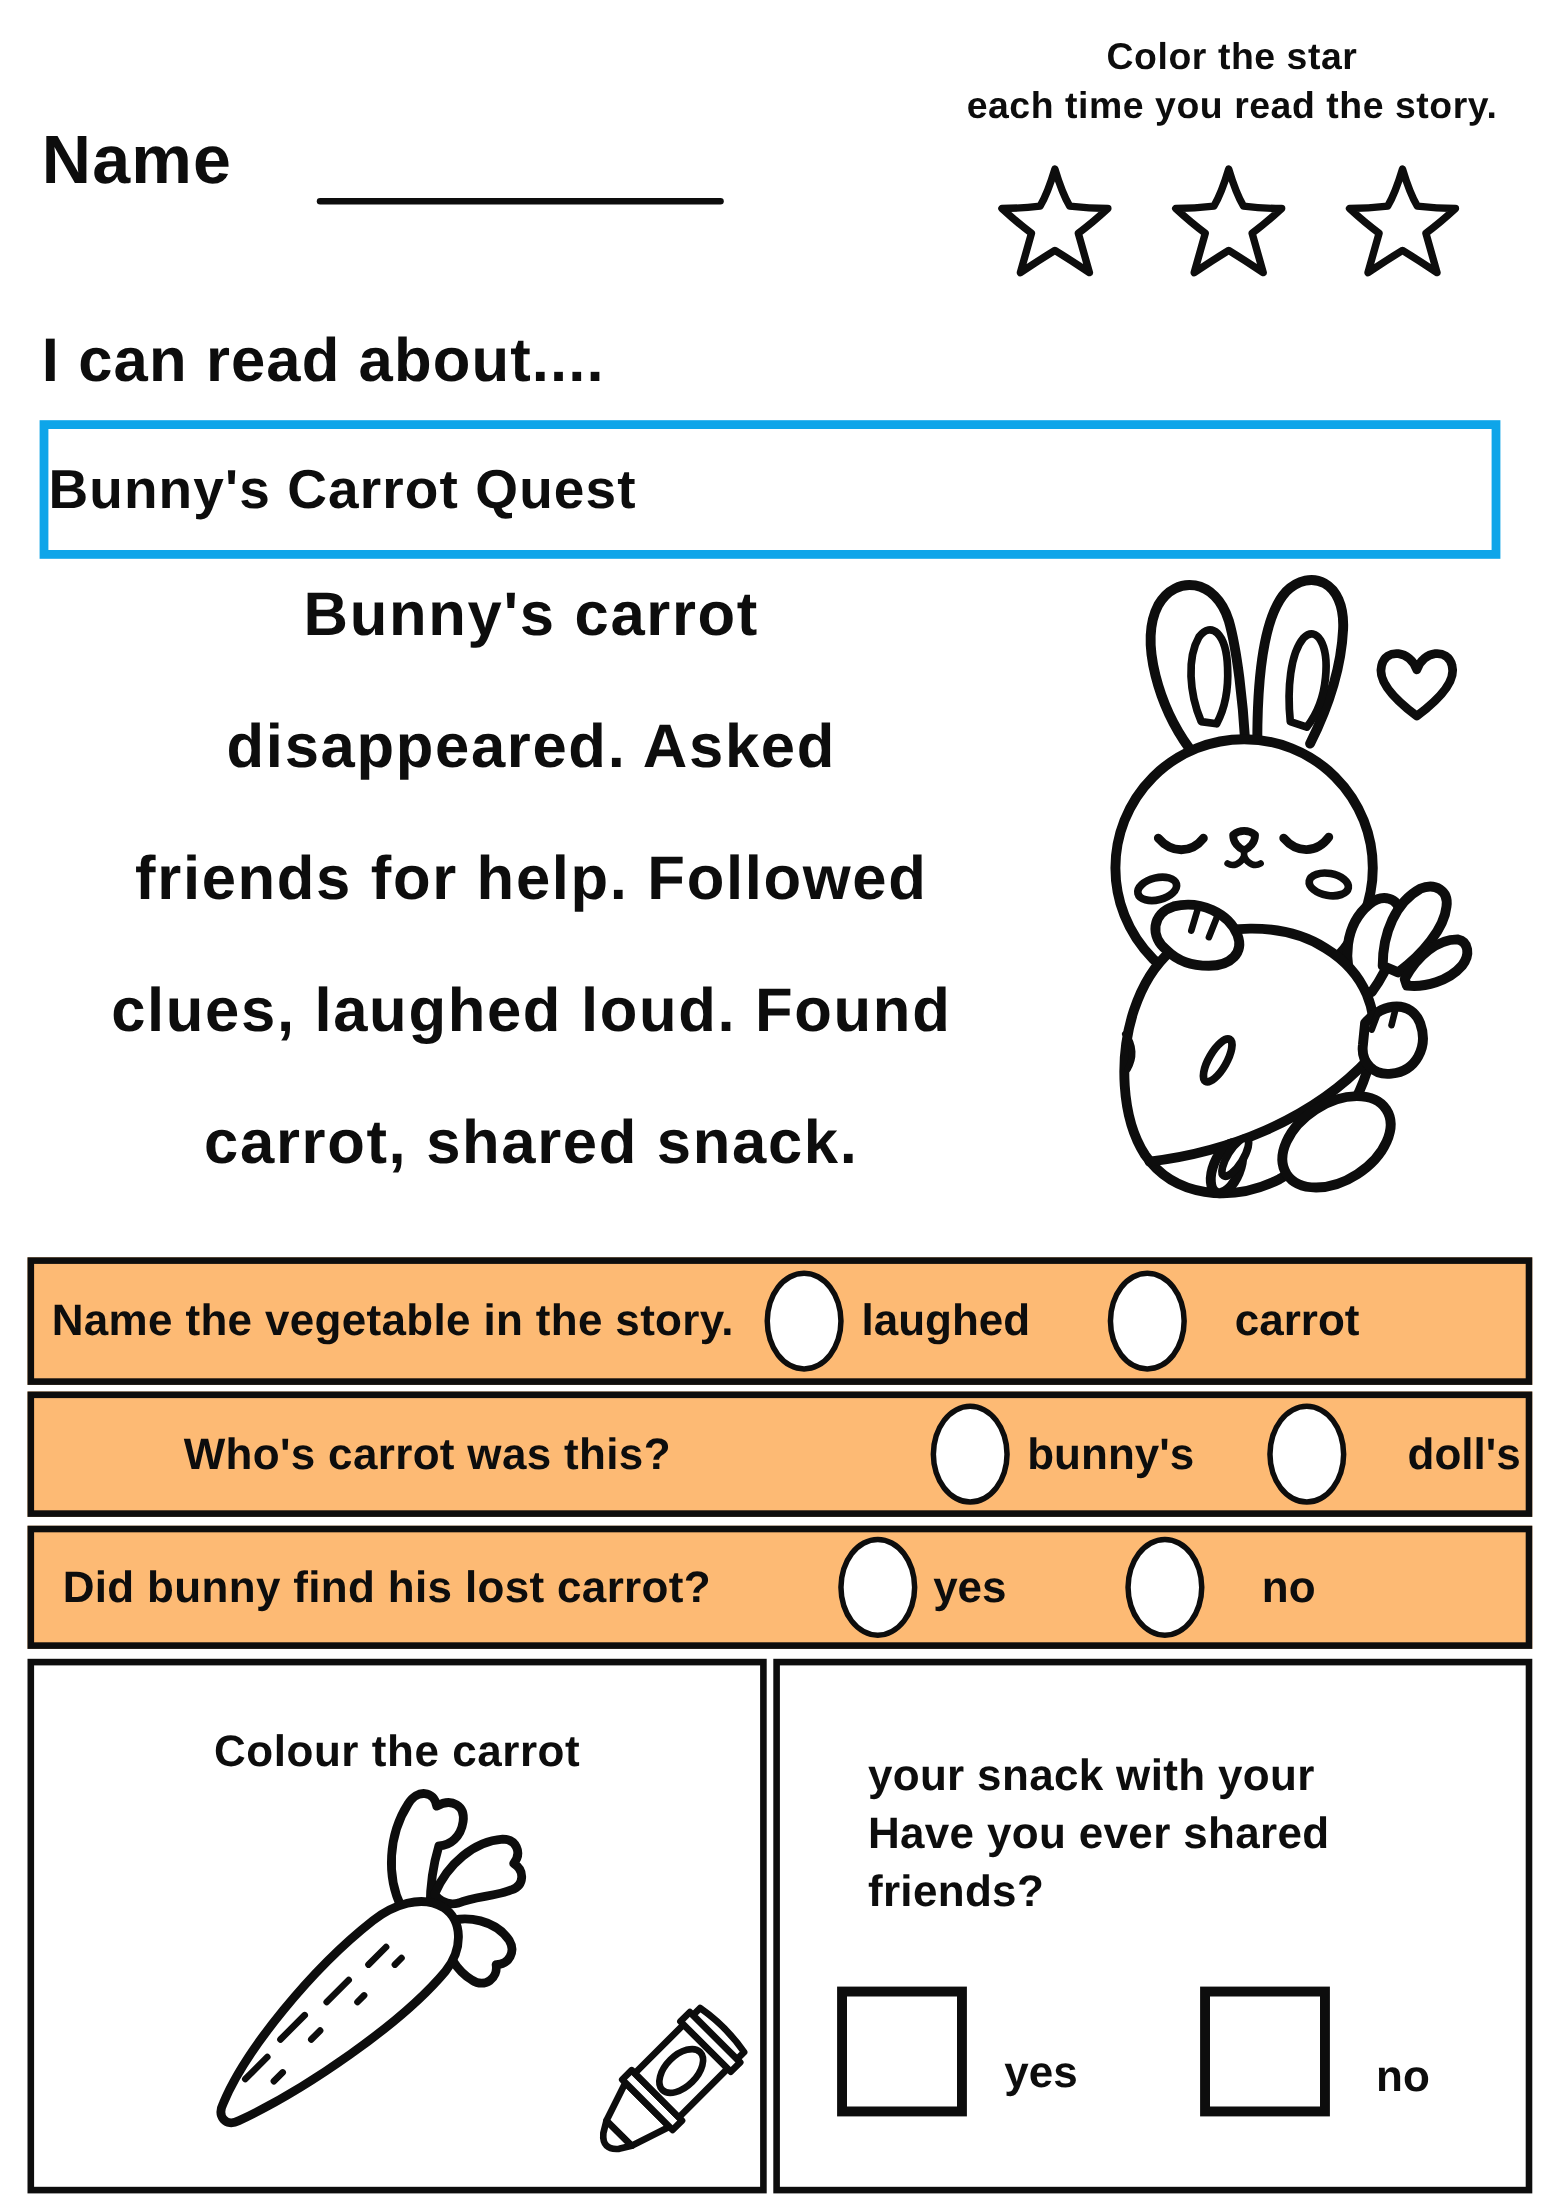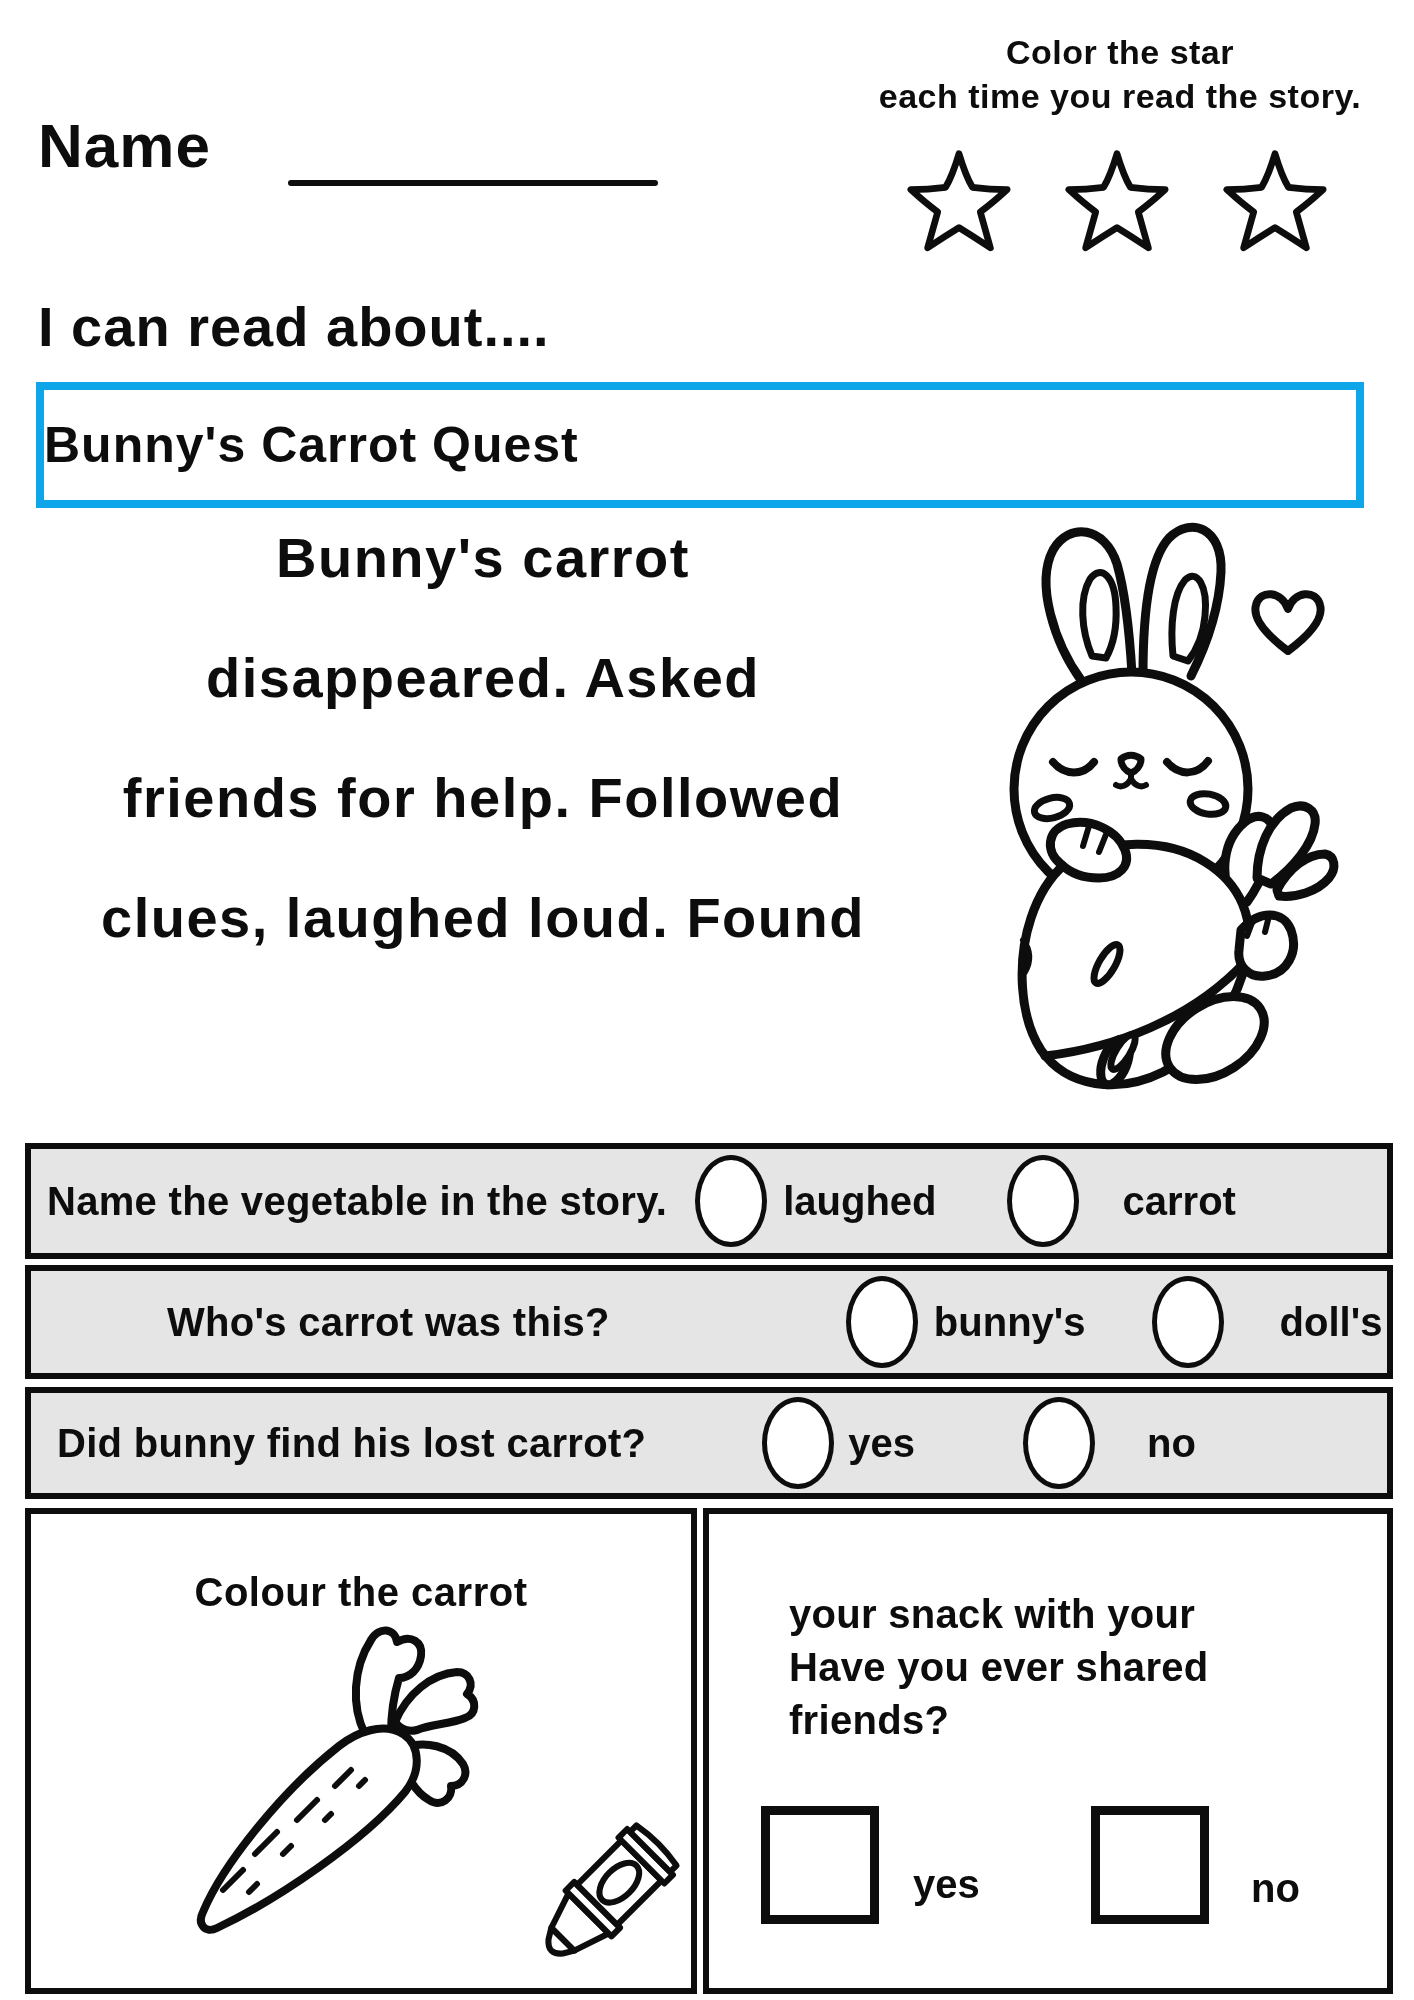--- a/index.html
+++ b/index.html
@@ -20,21 +20,21 @@
   .title-box{left:36px;top:382px;width:1328px;height:126px;border:8px solid #0ea5e9;
     box-sizing:border-box;display:flex;align-items:center;}
   .story-title{font-size:50px;font-weight:bold;letter-spacing:1px;}
   
   .story-text{left:18px;top:498px;width:930px;text-align:center;}
   .story-line{font-size:56px;font-weight:bold;line-height:120px;letter-spacing:1.5px;white-space:nowrap;}
   .bunny-art{left:995px;top:512px;width:345px;height:585px;}
   .bunny-art svg,.box-art svg{width:100%;height:100%;display:block;}
   
   .qrow{left:25px;width:1368px;border:6px solid #0d0d0d;box-sizing:border-box;
-    display:flex;align-items:center;background:#e5e5e5;}
+    display:flex;align-items:center;background:#fdba74;}
   .q1{top:1143px;height:116px;}
   .q2{top:1265px;height:114px;padding-left:32px;}
   .q3{top:1387px;height:112px;}
   .q-prompt{font-size:40px;font-weight:bold;letter-spacing:.3px;white-space:nowrap;}
   .opt-circle{width:62px;height:82px;border:5px solid #0d0d0d;border-radius:50%;flex:none;background:#fff;}
   .opt-label{font-size:40px;font-weight:bold;white-space:nowrap;}
   .q1 .q-prompt{margin-left:16px;}
   .q1 .c1{margin-left:28px;} .q1 .o1{margin-left:16px;}
   .q1 .c2{margin-left:70px;} .q1 .o2{margin-left:44px;}
   .q2 .q-prompt{margin-left:104px;}
@@ -96,20 +96,21 @@
 
   <div class="abs title-box">
     <span class="story-title">Bunny's Carrot Quest</span>
   </div>
 
   <div class="abs story-text">
     <div class="story-line">Bunny's carrot</div>
     <div class="story-line">disappeared. Asked</div>
     <div class="story-line">friends for help. Followed</div>
     <div class="story-line">clues, laughed loud. Found</div>
+    <div class="story-line">carrot, shared snack.</div>
   </div>
 
   <div class="abs bunny-art">
     <svg viewBox="0 0 345 585">
       <g class="ln" stroke-width="9">
         <path d="M86 168 C60 132 40 72 58 38 C74 10 110 14 122 52 C130 80 135 128 137 162"></path>
         <path d="M148 162 C148 112 152 50 174 26 C196 4 228 16 226 60 C224 102 208 140 196 164"></path>
         <circle cx="136" cy="277" r="117"></circle>
       </g>
       <g class="ln" stroke-width="7">

